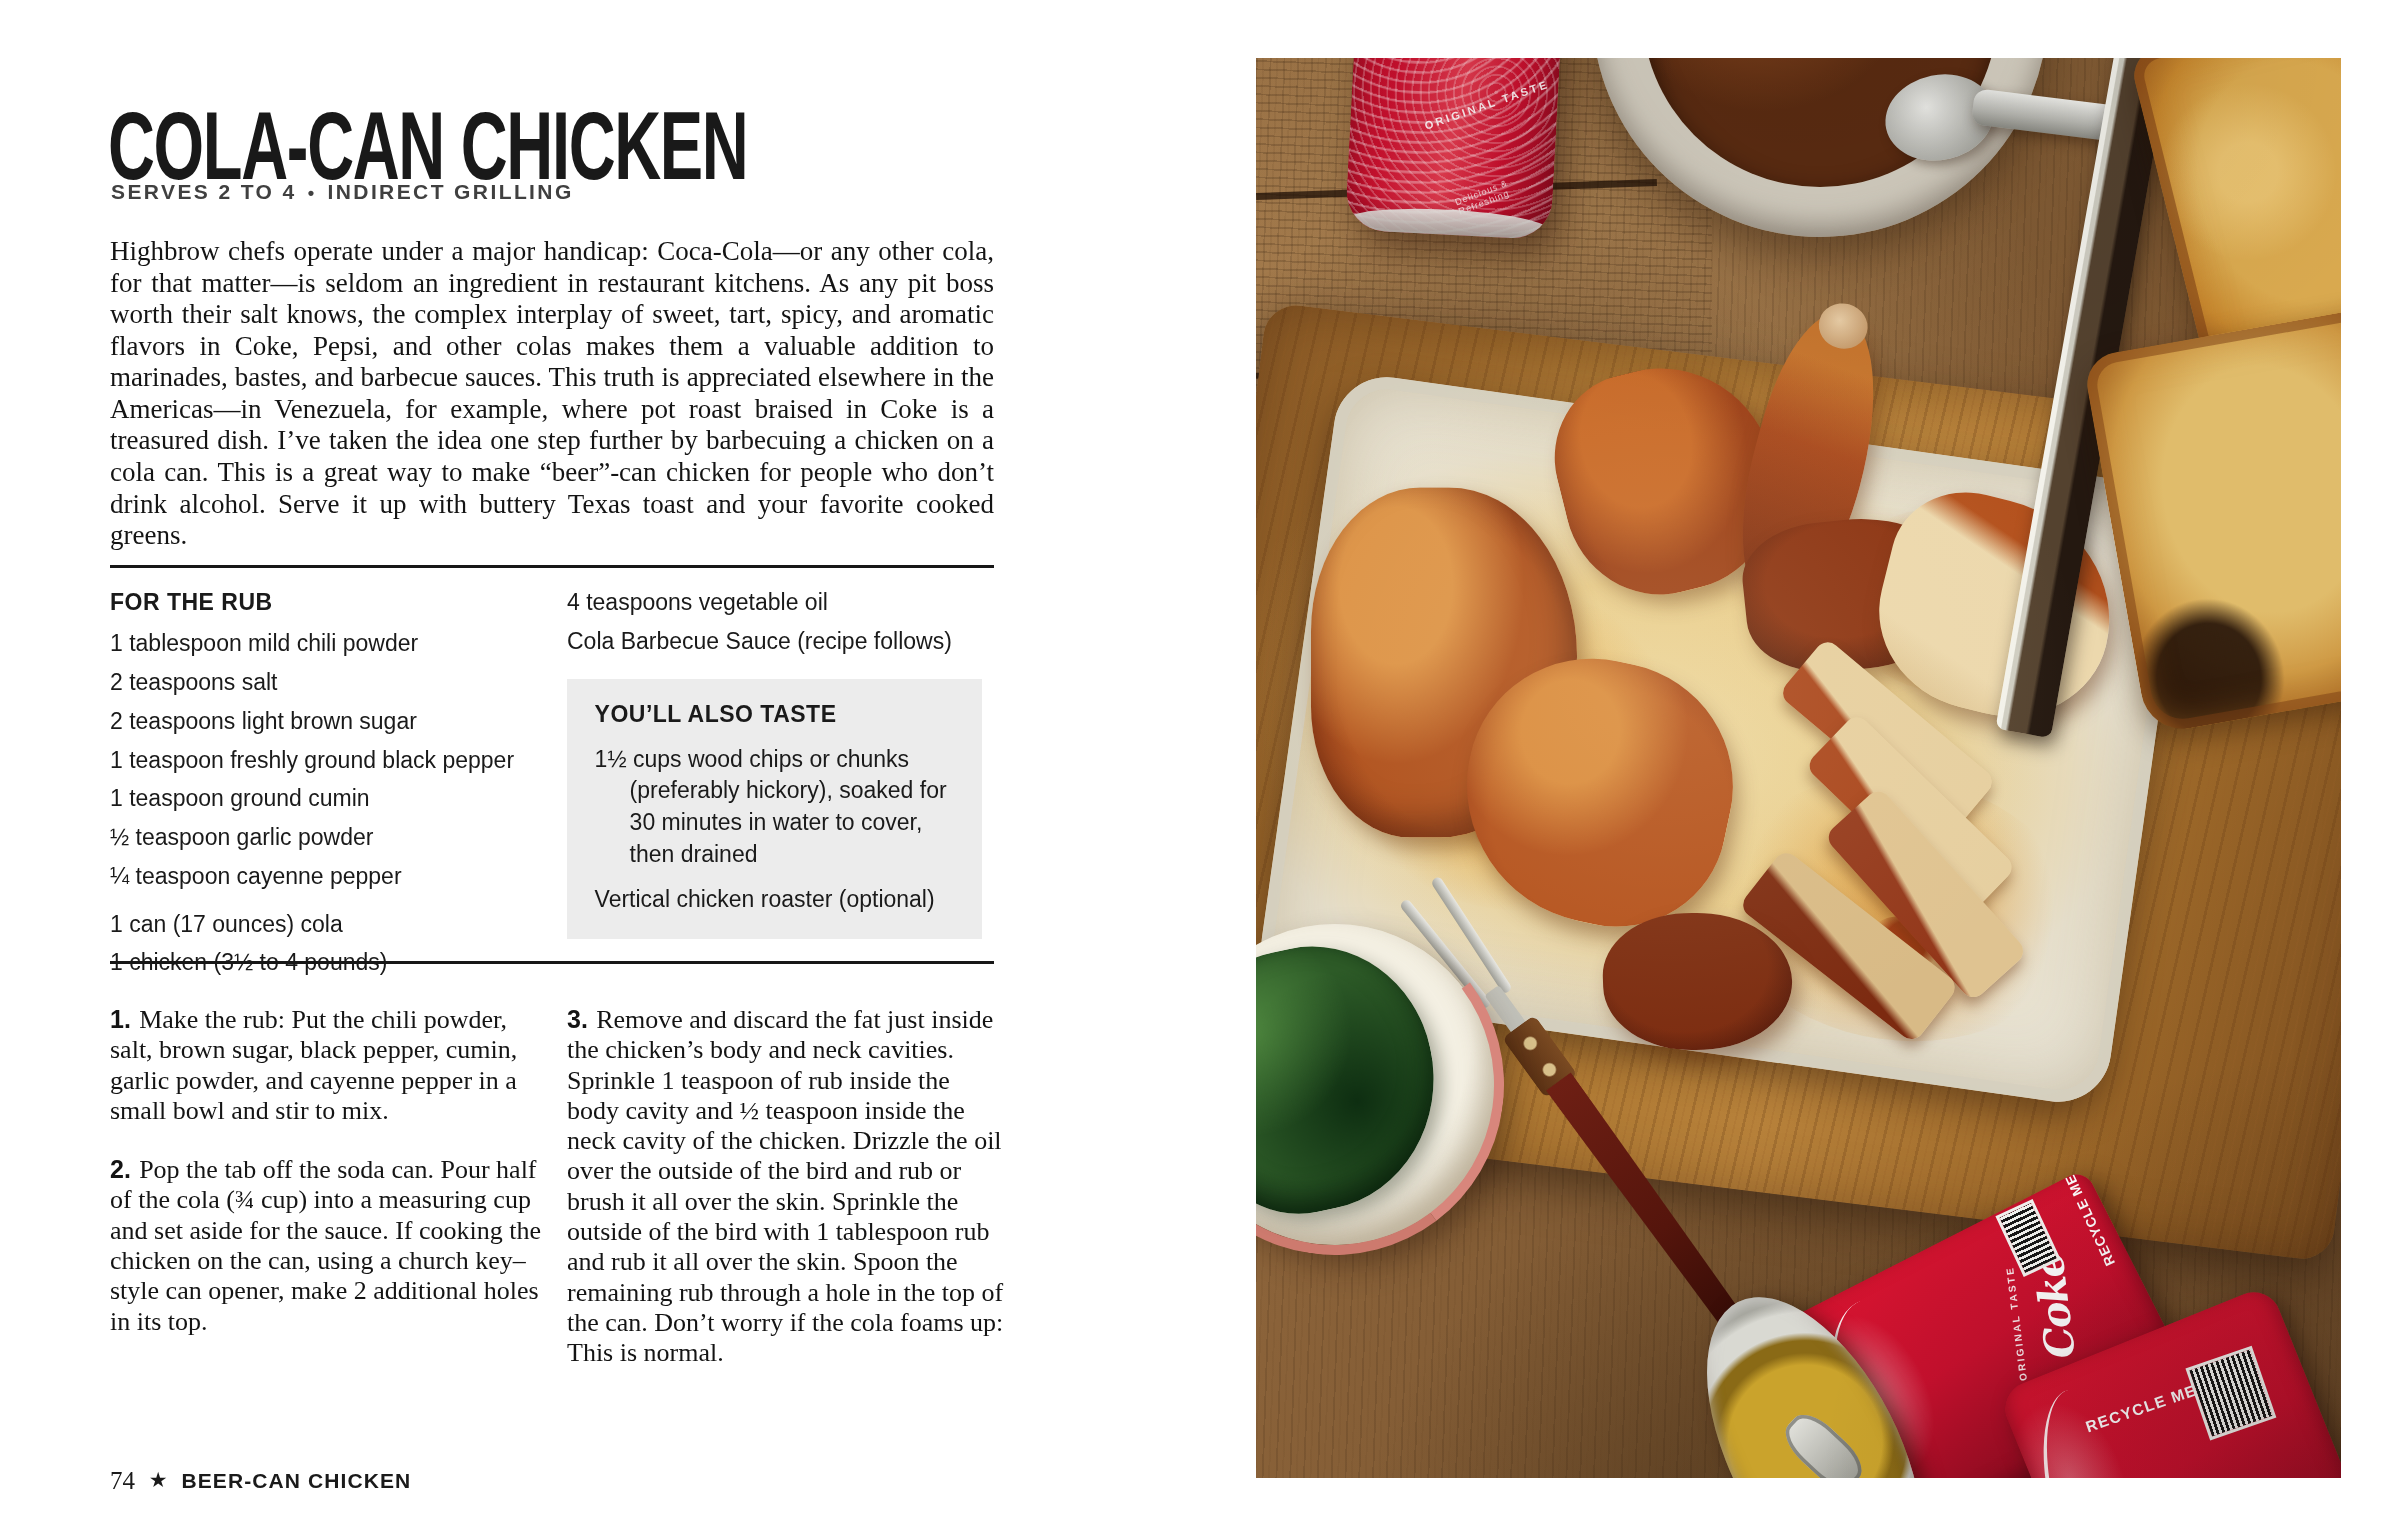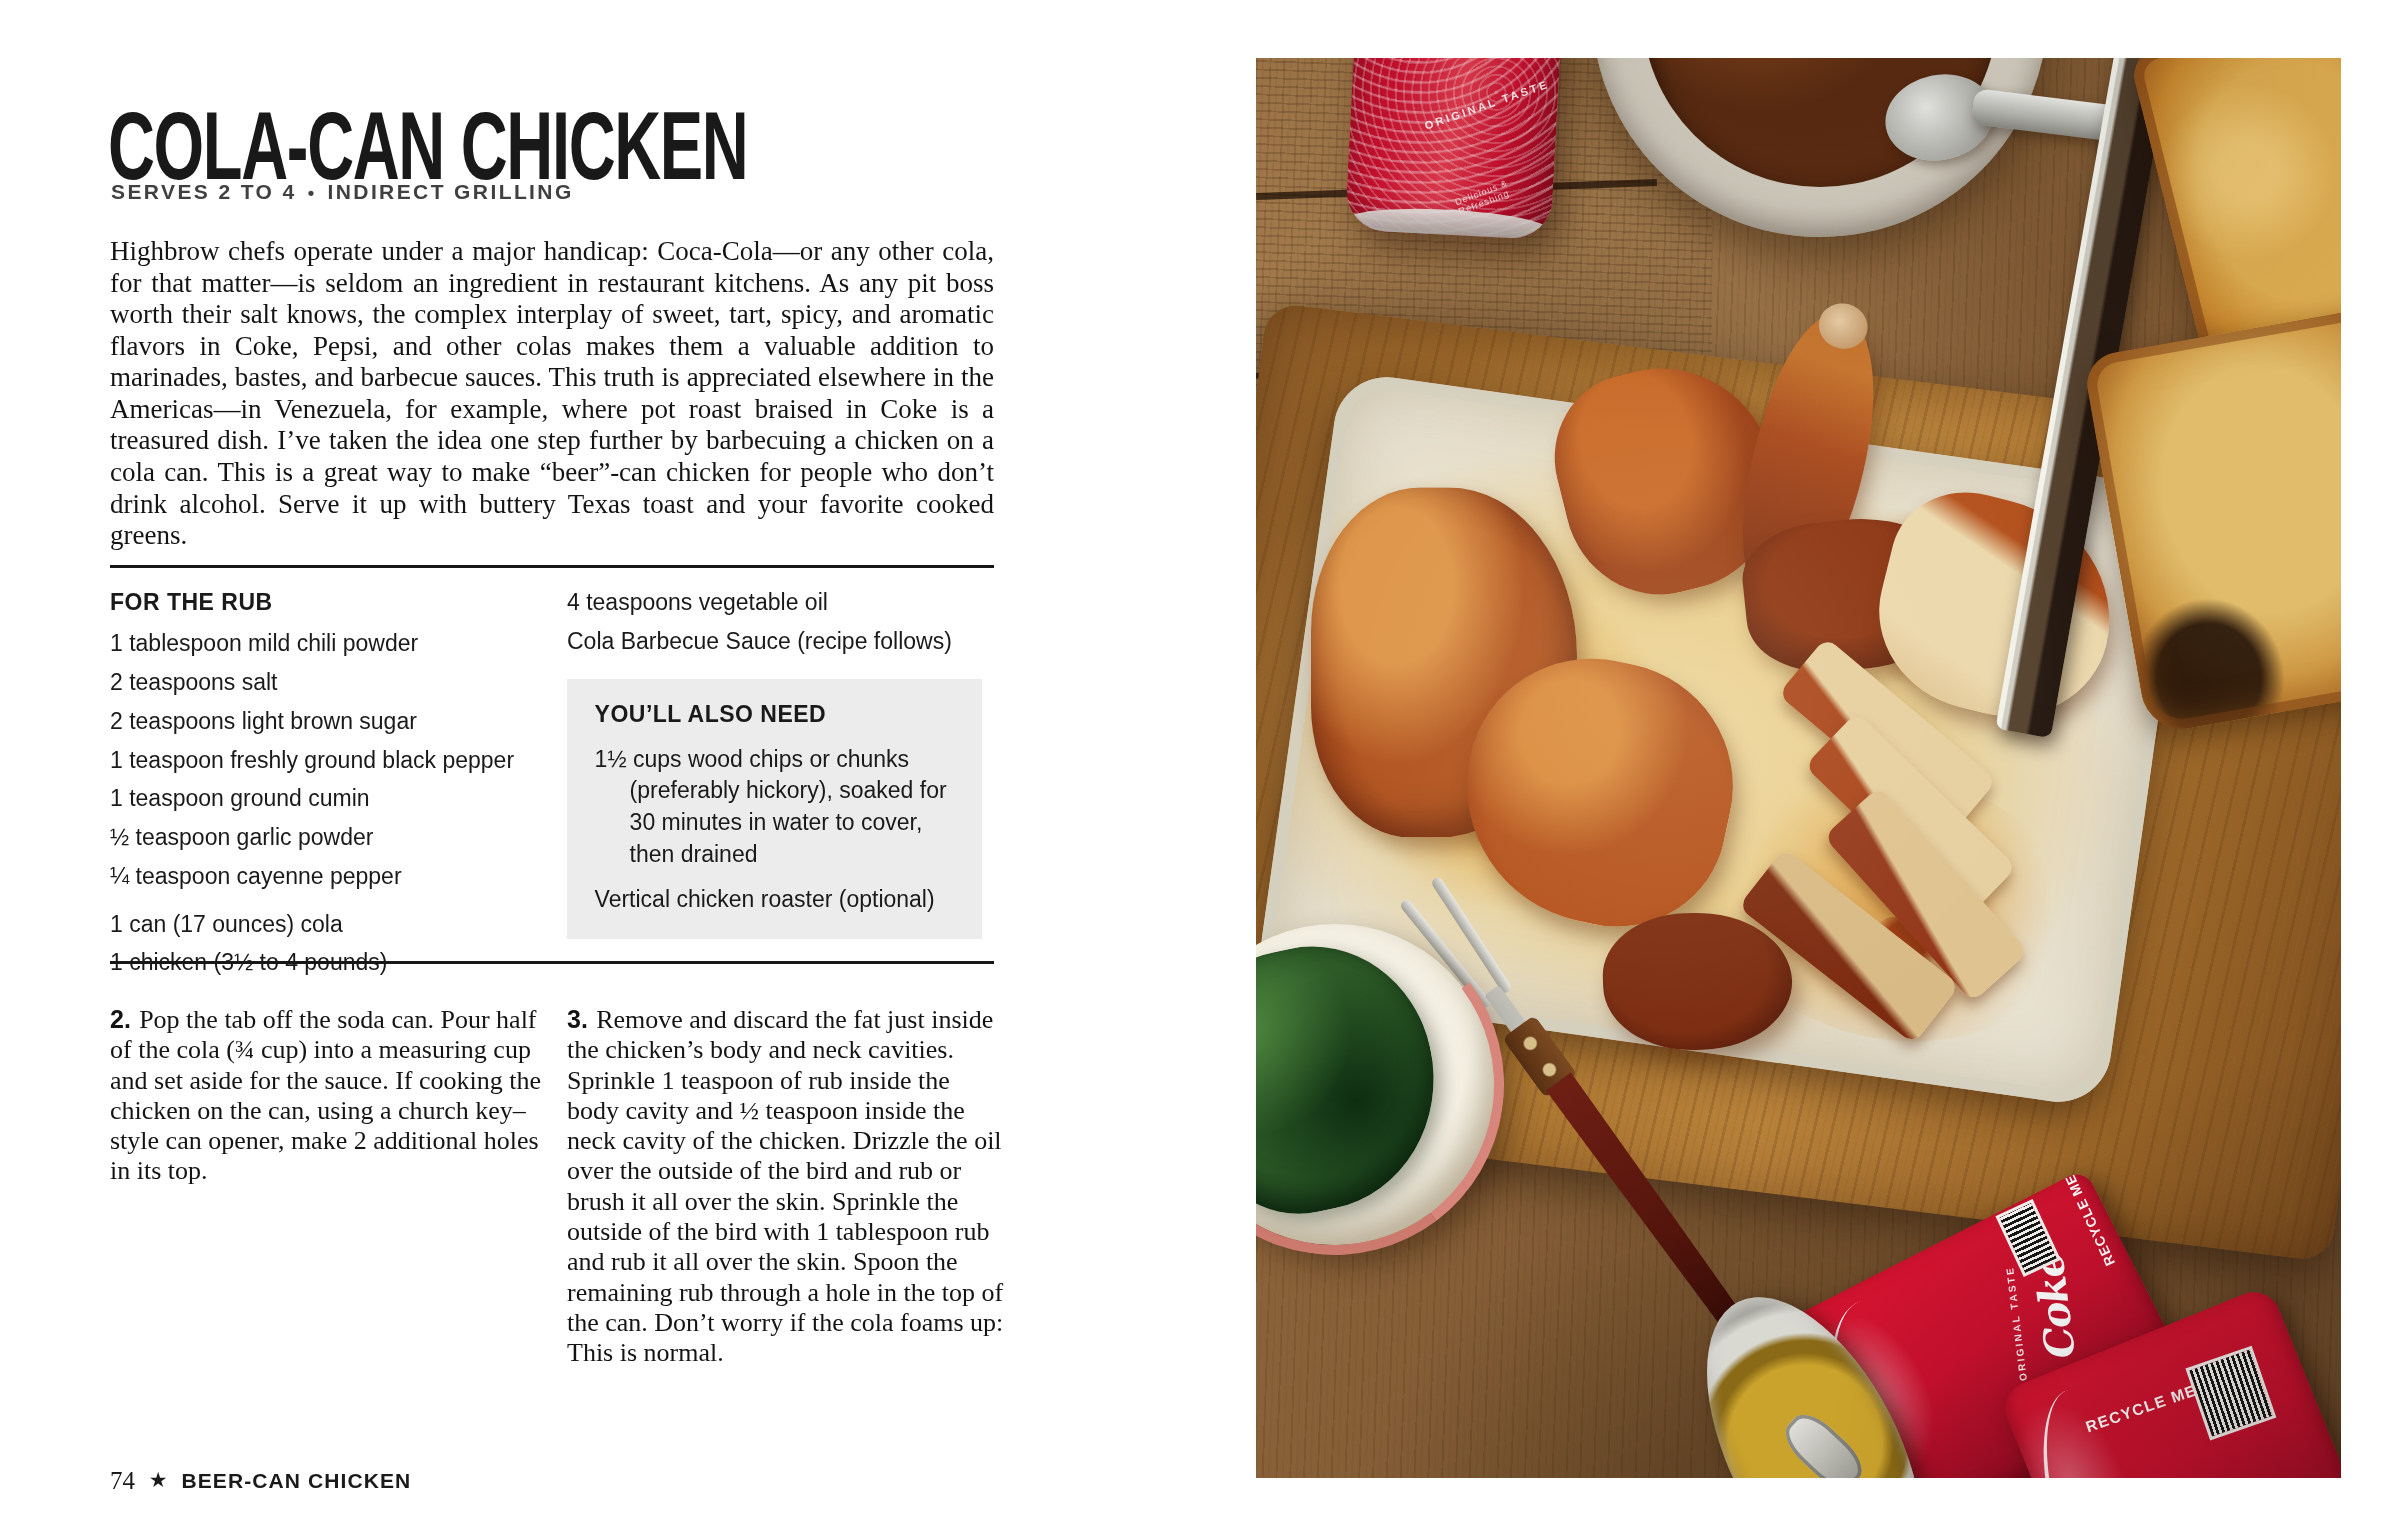--- a/index.html
+++ b/index.html
@@ -290,29 +290,30 @@
     <div class="ing-item">½ teaspoon garlic powder</div>
     <div class="ing-item">¼ teaspoon cayenne pepper</div>
     <div class="ing-item ing-gap">1 can (17 ounces) cola</div>
     <div class="ing-item">1 chicken (3½ to 4 pounds)</div>
   </div>
 
   <div class="ing-col" id="ing-right">
     <div class="ing-item">4 teaspoons vegetable oil</div>
     <div class="ing-item">Cola Barbecue Sauce (recipe follows)</div>
     <div class="also-box">
-      <div class="also-head">YOU’LL ALSO NEED</div>
+      <div class="also-head">YOU’LL ALSO TASTE</div>
       <div class="also-item">1½ cups wood chips or chunks (preferably hickory), soaked for 30 minutes in water to cover, then drained</div>
       <div class="also-item">Vertical chicken roaster (optional)</div>
     </div>
   </div>
 
   <div class="rule" id="rule2"></div>
 
   <div class="steps" id="steps-left">
+    <div class="step"><span class="step-num">1.</span><span>Make the rub: Put the chili powder, salt, brown sugar, black pepper, cumin, garlic powder, and cayenne pepper in a small bowl and stir to mix.</span></div>
     <div class="step"><span class="step-num">2.</span><span>Pop the tab off the soda can. Pour half of the cola (¾ cup) into a measuring cup and set aside for the sauce. If cooking the chicken on the can, using a church key–style can opener, make 2 additional holes in its top.</span></div>
   </div>
 
   <div class="steps" id="steps-right">
     <div class="step"><span class="step-num">3.</span><span>Remove and discard the fat just inside the chicken’s body and neck cavities. Sprinkle 1 teaspoon of rub inside the body cavity and ½ teaspoon inside the neck cavity of the chicken. Drizzle the oil over the outside of the bird and rub or brush it all over the skin. Sprinkle the outside of the bird with 1 tablespoon rub and rub it all over the skin. Spoon the remaining rub through a hole in the top of the can. Don’t worry if the cola foams up: This is normal.</span></div>
   </div>
 
 
   <div class="footer">
     <span class="folio">74</span>

